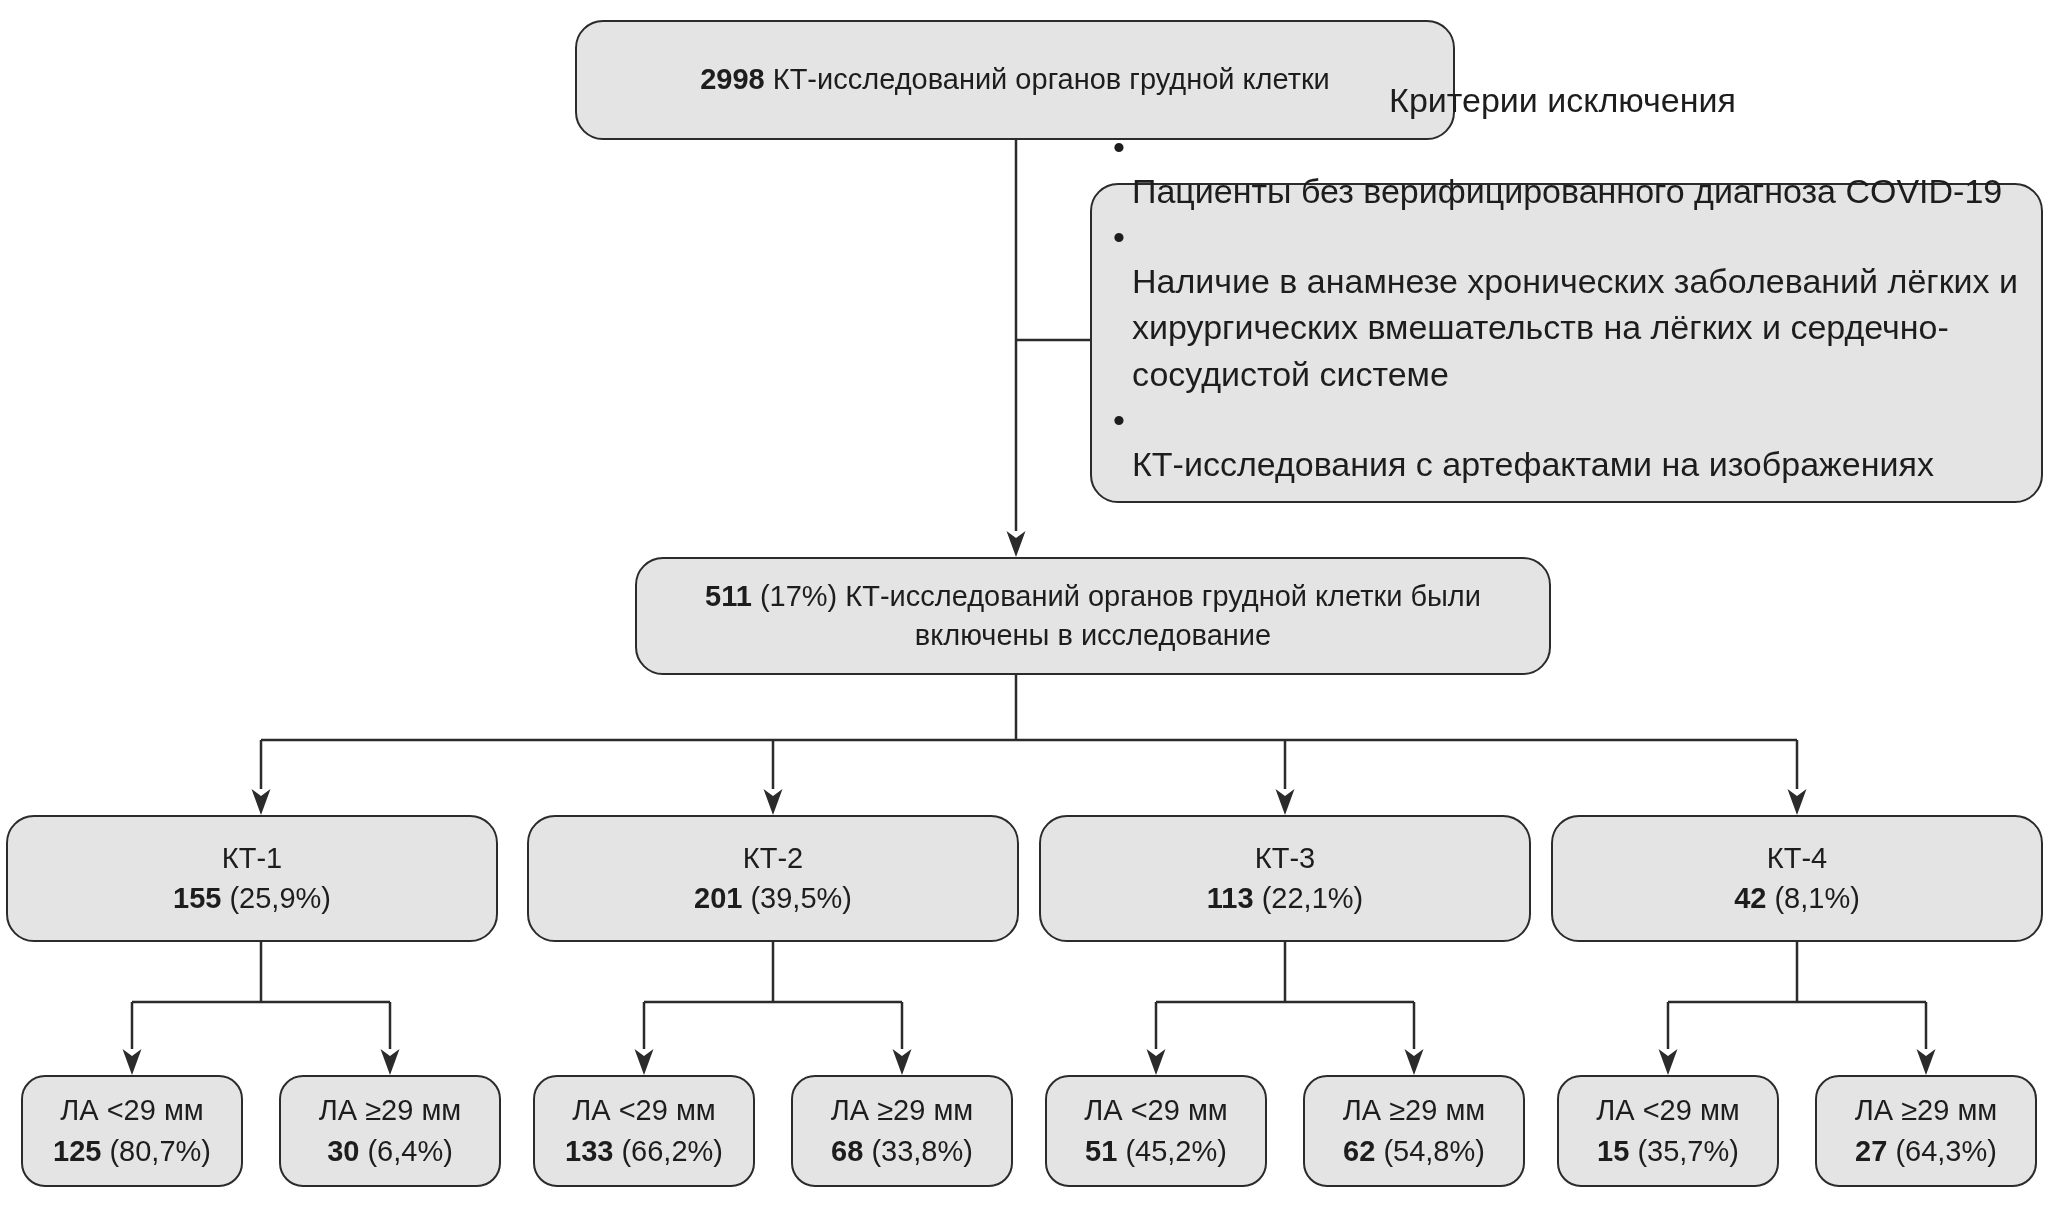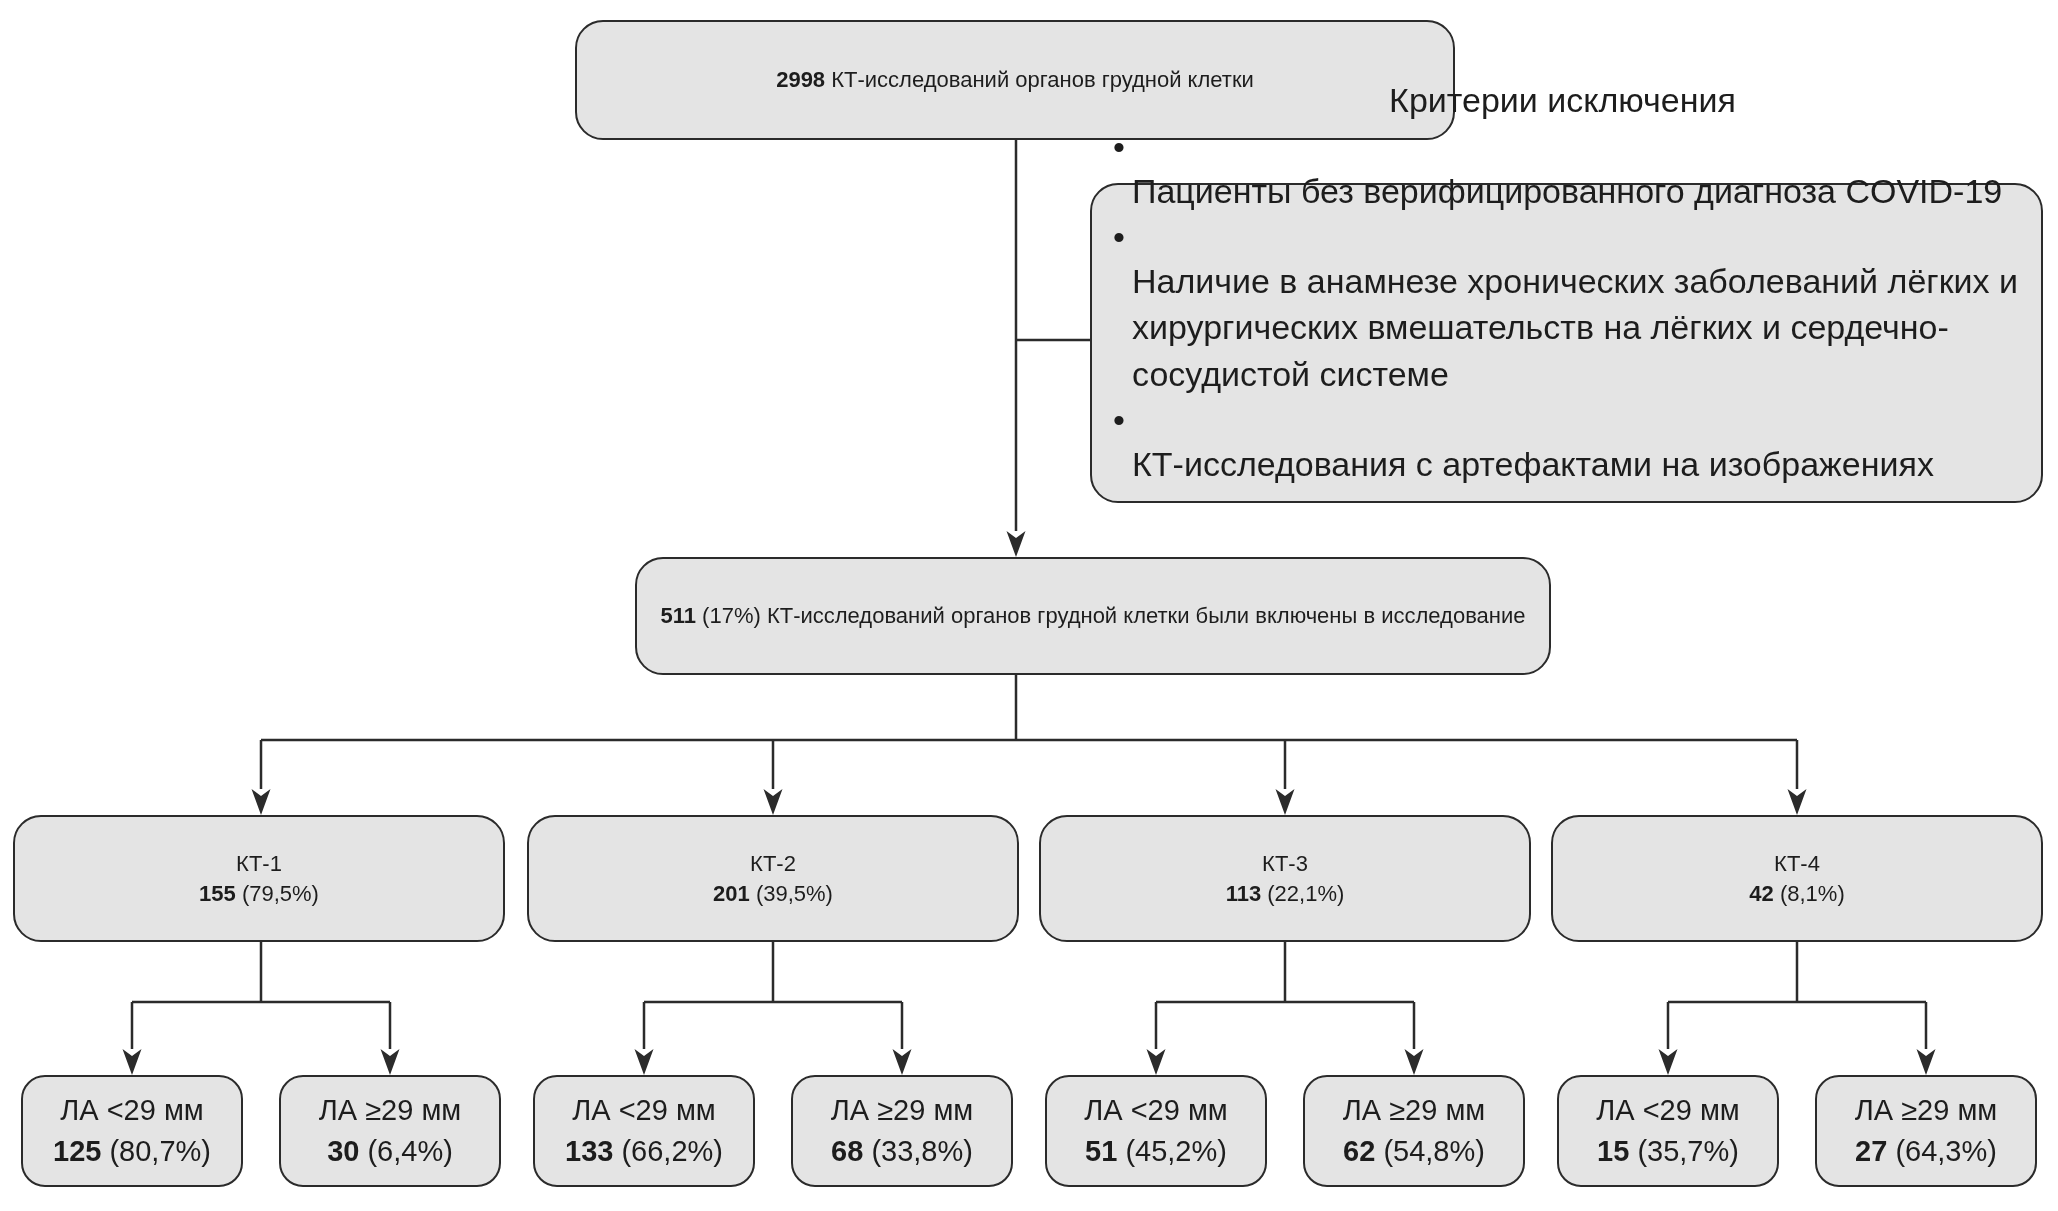--- a/index.html
+++ b/index.html
@@ -17,21 +17,21 @@
   .box{
     position:absolute;
     background:#e4e4e4;
     border:2.5px solid #2b2b2b;
     border-radius:28px;
     box-sizing:border-box;
     display:flex;flex-direction:column;
     align-items:center;justify-content:center;
     text-align:center;
   }
-  .box p{margin:0;font-size:22px;line-height:1.36;}
+  .box p{margin:0;font-size:29px;line-height:1.36;}
   .b{font-weight:bold;}
 
   .top-box{left:575px;top:20px;width:880px;height:120px;}
   .top-box p{white-space:nowrap;}
 
   .included-box{left:635px;top:557px;width:916px;height:118px;padding:0 12px;}
 
   .excl{
     left:1090px;top:183px;width:953px;height:320px;
     align-items:stretch;justify-content:flex-end;
@@ -96,23 +96,23 @@
     <p class="bullet">
         <span class="dot">•</span>
         <span class="btxt">КТ-исследования с артефактами на изображениях</span>
       </p>
   </div>
 
   <div class="box included-box">
     <p><span class="b">511</span> <span>(17%) КТ-исследований органов грудной клетки были включены в исследование</span></p>
   </div>
 
-  <div class="box kt" style="left:13px">
+  <div class="box kt" style="left:6px">
     <p>КТ-1</p>
-    <p><span class="b">155</span> <span>(79,5%)</span></p>
+    <p><span class="b">155</span> <span>(25,9%)</span></p>
   </div>
   <div class="box kt" style="left:527px">
     <p>КТ-2</p>
     <p><span class="b">201</span> <span>(39,5%)</span></p>
   </div>
   <div class="box kt" style="left:1039px">
     <p>КТ-3</p>
     <p><span class="b">113</span> <span>(22,1%)</span></p>
   </div>
   <div class="box kt" style="left:1551px">

